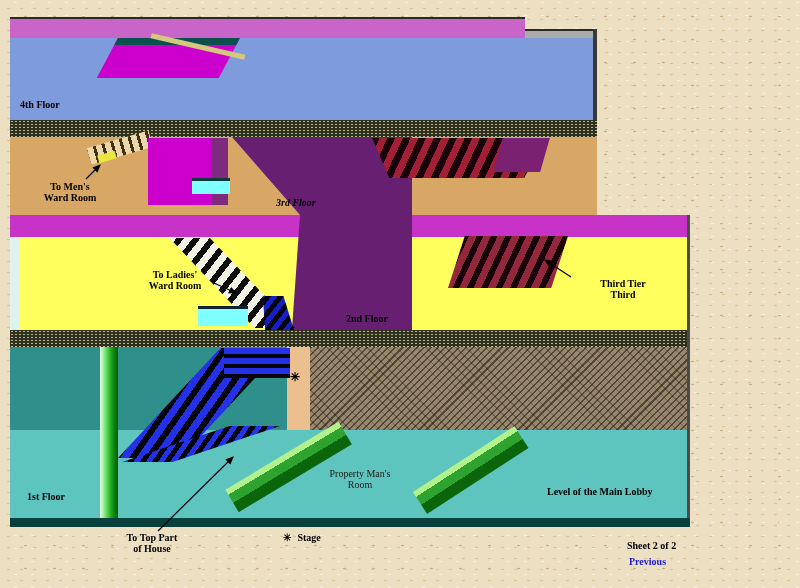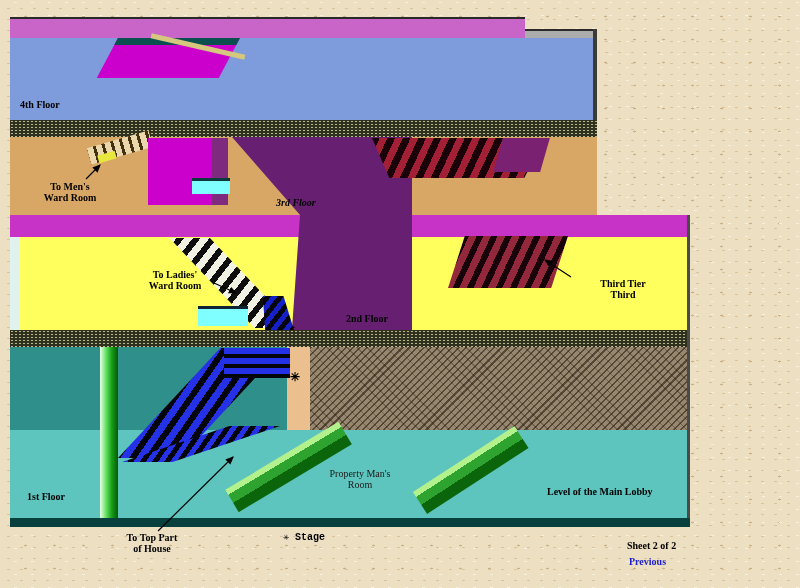--- a/index.html
+++ b/index.html
@@ -86,21 +86,21 @@
   #lbl-mens{left:28px;top:181px;width:84px;text-align:center;}
   #lbl-3rd{left:276px;top:197px;font-style:italic;}
   #lbl-ladies{left:133px;top:269px;width:84px;}
   #lbl-third-tier{left:553px;top:278px;width:74px;margin-left:33px;}
   #lbl-2nd{left:346px;top:313px;}
   #lbl-1st{left:27px;top:491px;}
   #lbl-property{left:310px;top:468px;width:100px;font-weight:normal;color:#1A1A1A;}
   #lbl-lobby{left:547px;top:486px;}
   #mark-stage{left:290px;top:371px;font-size:12px;}
   #lbl-top-part{left:110px;top:532px;width:84px;}
-  #lbl-stage{left:283px;top:532px;font-family:Liberation Mono, monospace;}
+  #lbl-stage{left:283px;top:532px;}
   #lbl-stage .sym{margin-right:6px;}
   #lbl-sheet{left:627px;top:540px;}
   #link-previous{left:629px;top:556px;color:#2020CC;cursor:pointer;text-align:right;}
   #arrows{position:absolute;left:0;top:0;pointer-events:none;}
 </style>
 </head>
 <body>
 
 <div class="screen">
 

